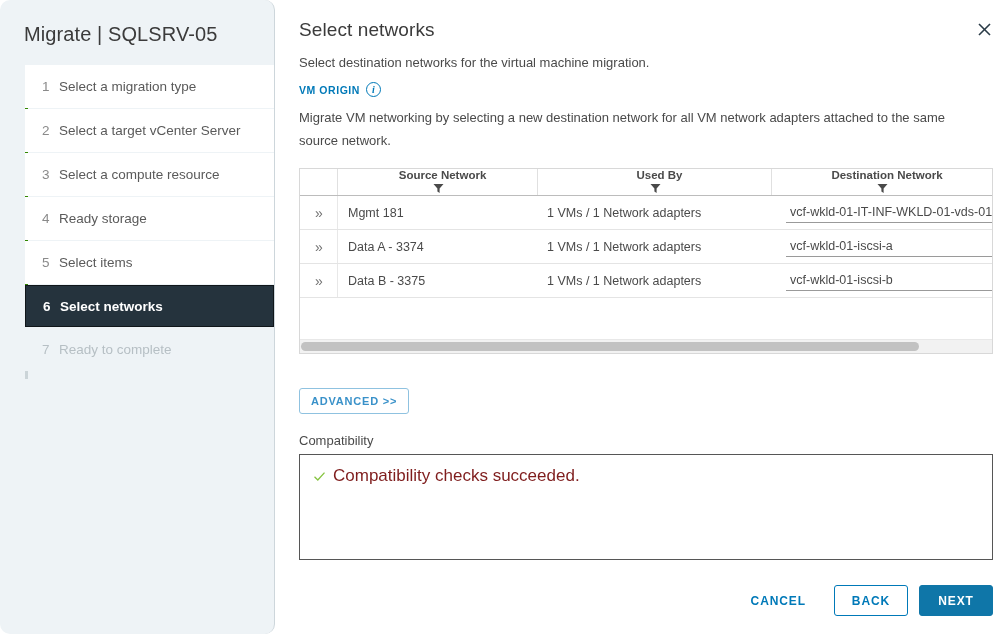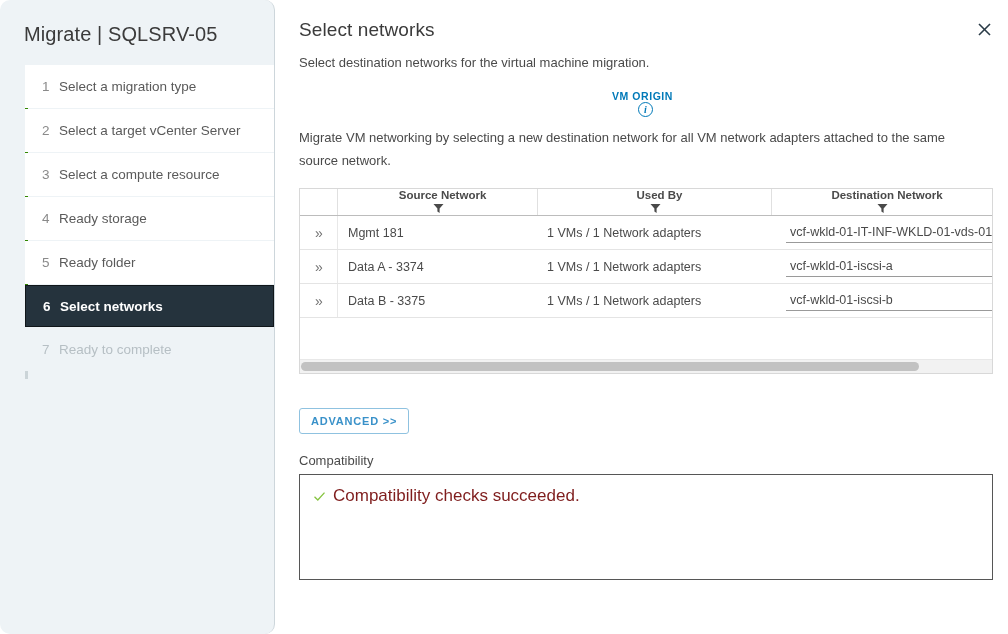--- a/index.html
+++ b/index.html
@@ -144,23 +144,22 @@
     font-size: 13px;
     color: #4a4a4a;
     margin-top: 11px;
     line-height: 18px;
   }
 
   .vm-origin-row {
     display: flex;
     justify-content: flex-start;
     align-items: center;
-    margin-top: 18px;
+    margin-top: 10px;
     padding-right: 1px;
-    flex-direction: column;
   }
   .vm-origin-label {
     font-size: 10.5px;
     letter-spacing: 0.55px;
     color: #0079b8;
     font-weight: bold;
     margin-right: 6px;
     cursor: pointer;
   }
   .info-icon {
@@ -431,21 +430,21 @@
         <span>Select a compute resource</span>
       </div>
 
       <div class="step">
         <span class="num">4</span>
         <span>Ready storage</span>
       </div>
 
       <div class="step">
         <span class="num">5</span>
-        <span>Ready folder</span>
+        <span>Select items</span>
       </div>
 
       <div class="step active">
         <span class="num">6</span>
         <span>Select networks</span>
       </div>
 
       <div class="step disabled">
         <span class="num">7</span>
         <span>Ready to complete</span>
@@ -551,15 +550,20 @@
         <span class="check-icon">
           <svg width="13" height="13" viewBox="0 0 13 13" aria-hidden="true">
             <polyline points="1.5,6.8 4.8,10 11.5,2.6" fill="none" stroke="#86c440" stroke-width="1.3"></polyline>
           </svg>
         </span>
         <span>Compatibility checks succeeded.</span>
       </div>
     </div>
 
     
+    <div class="footer">
+      <div class="btn btn-flat">CANCEL</div>
+      <div class="btn btn-outline">BACK</div>
+      <div class="btn btn-solid">NEXT</div>
+    </div>
 
   </div>
 </div>
 
 </body></html>

